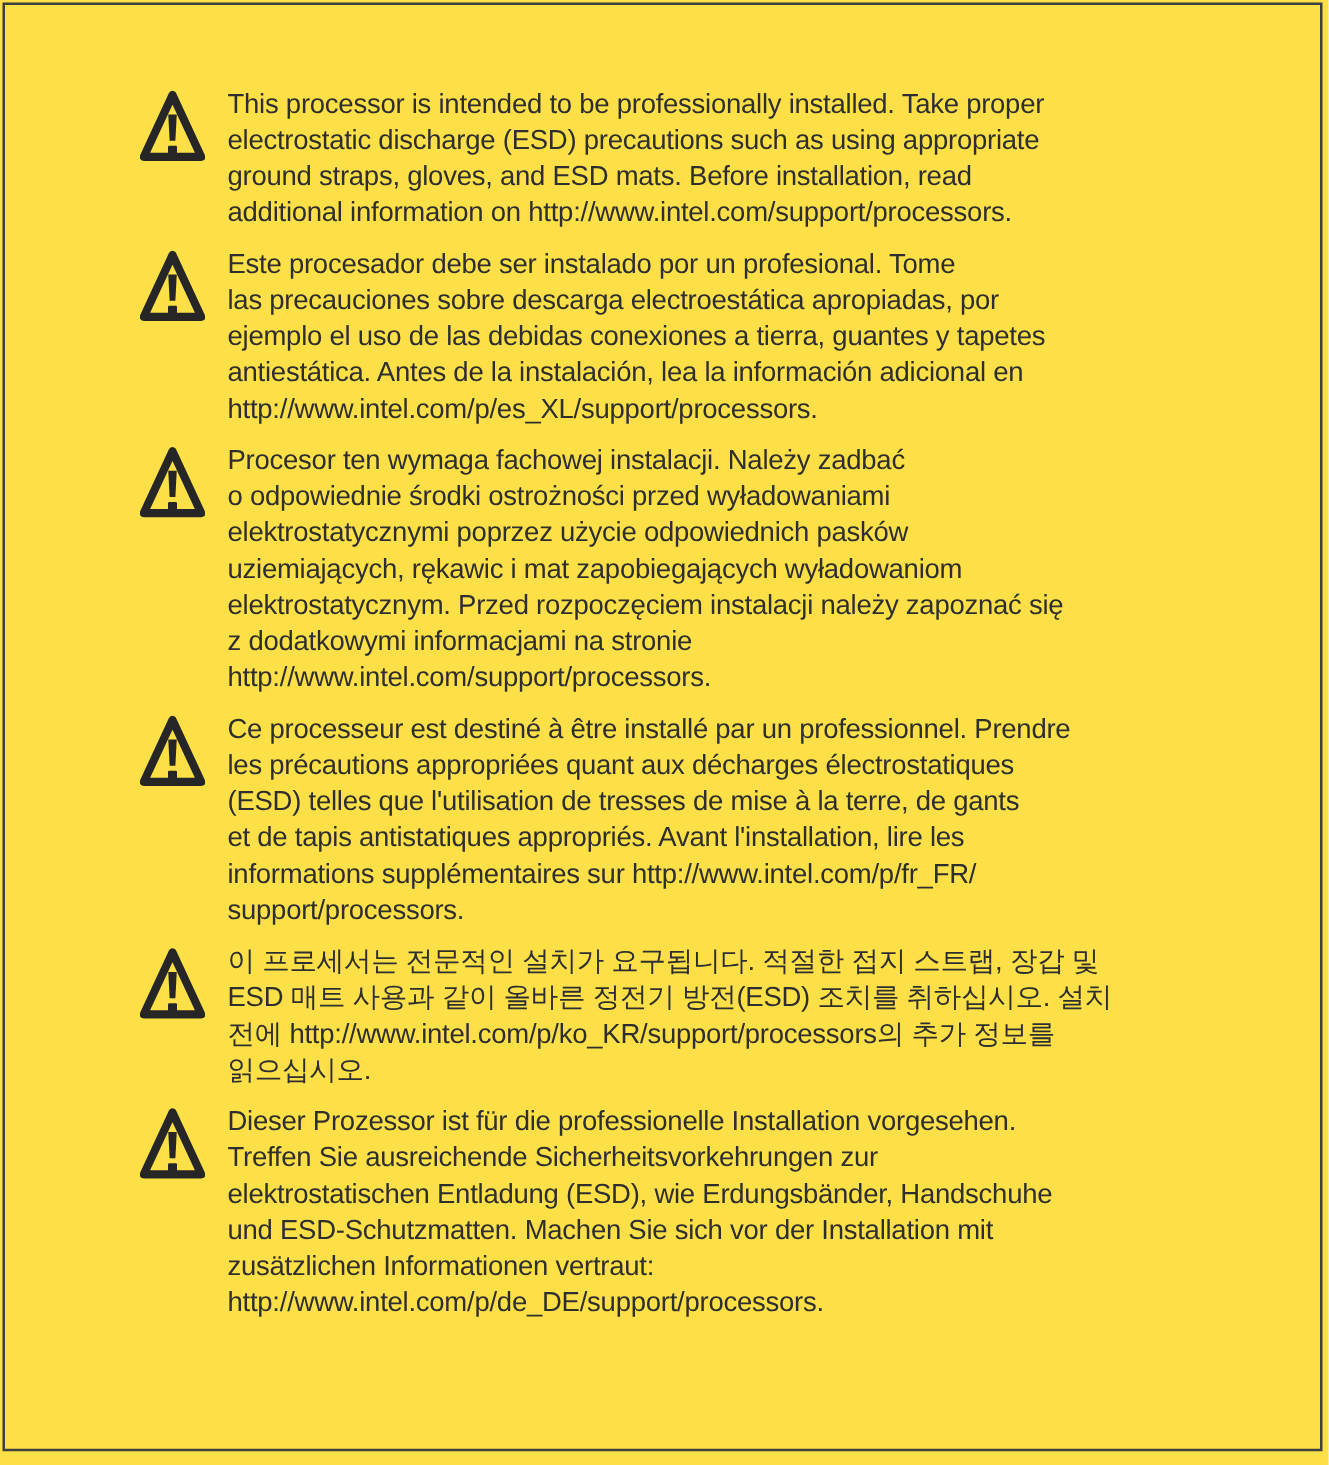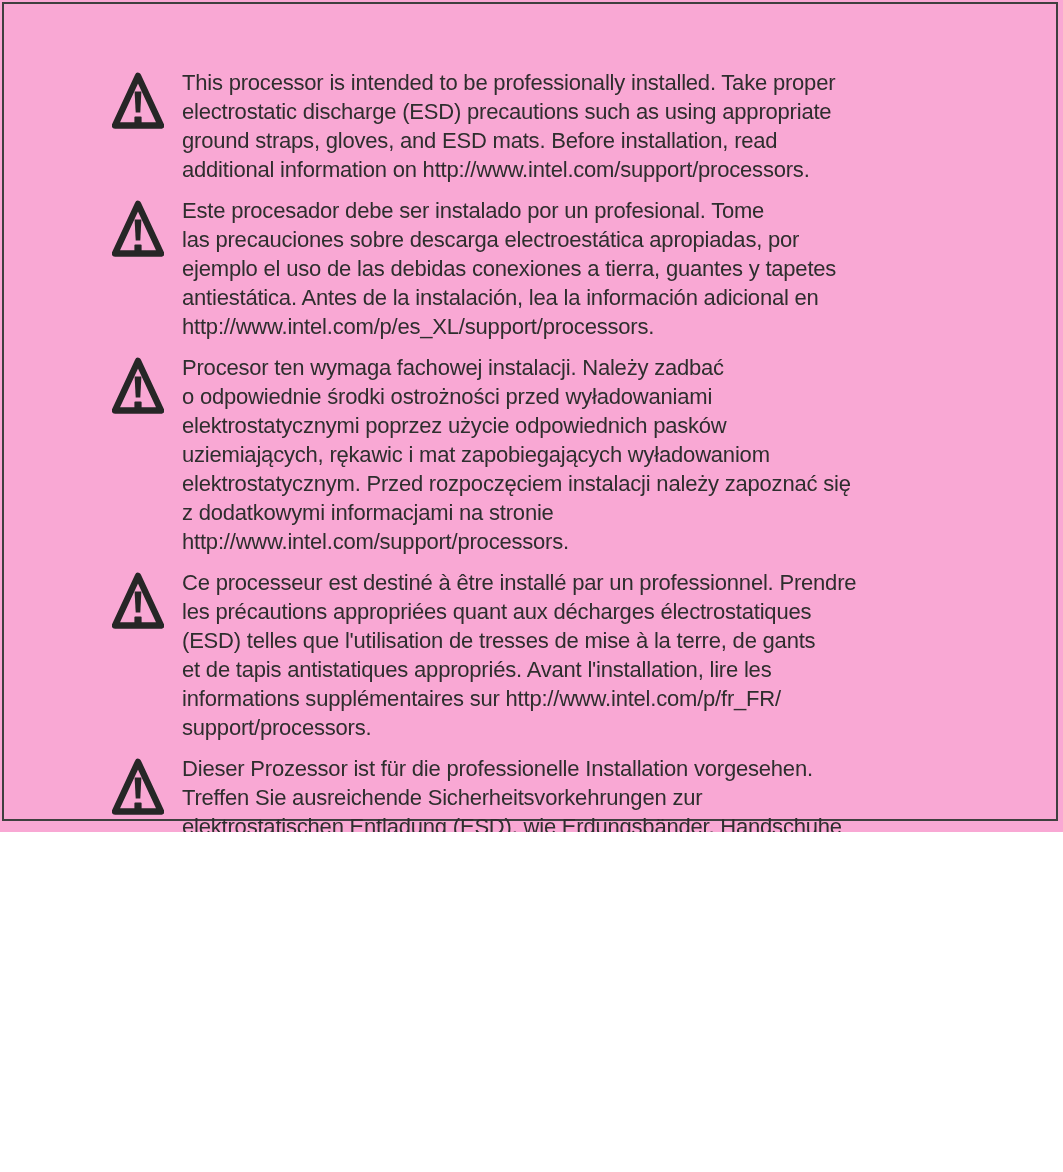--- a/index.html
+++ b/index.html
@@ -3,22 +3,22 @@
 <meta charset="utf-8">
 <style>
   html, body {
     margin: 0;
     padding: 0;
     background: #ffffff;
   }
   .page {
     position: relative;
     width: 1063px;
-    height: 832px;
-    background: #f9a8d4;
+    height: 1172px;
+    background: #fde047;
     font-family: "Liberation Sans", "DejaVu Sans", sans-serif;
     overflow: hidden;
   }
   .page-border {
     position: absolute;
     left: 2px;
     top: 2px;
     right: 5px;
     bottom: 11px;
     border: 2px solid #3f3f3f;
@@ -114,20 +114,33 @@
         </svg>
       </span>
       <p class="warning-text">Ce processeur est destiné à être installé par un professionnel. Prendre
 les précautions appropriées quant aux décharges électrostatiques
 (ESD) telles que l'utilisation de tresses de mise à la terre, de gants
 et de tapis antistatiques appropriés. Avant l'installation, lire les
 informations supplémentaires sur http://www.intel.com/p/fr_FR/
 support/processors.</p>
     </div>
 
+    <div class="warning">
+      <span class="icon-wrap">
+        <svg width="52" height="60" viewBox="0 0 52 60" aria-hidden="true">
+          <path d="M26 5 L49 54.5 L3 54.5 Z" fill="none" stroke="#262626" stroke-width="6.5" stroke-linejoin="round"></path>
+          <path d="M22.6 20.5 L29.4 20.5 L28.3 41.5 L23.7 41.5 Z" fill="#262626"></path>
+          <rect x="22.4" y="45.5" width="7.2" height="7" rx="1" fill="#262626"></rect>
+        </svg>
+      </span>
+      <p class="warning-text">이 프로세서는 전문적인 설치가 요구됩니다. 적절한 접지 스트랩, 장갑 및
+ESD 매트 사용과 같이 올바른 정전기 방전(ESD) 조치를 취하십시오. 설치
+전에 http://www.intel.com/p/ko_KR/support/processors의 추가 정보를
+읽으십시오.</p>
+    </div>
 
     <div class="warning">
       <span class="icon-wrap">
         <svg width="52" height="60" viewBox="0 0 52 60" aria-hidden="true">
           <path d="M26 5 L49 54.5 L3 54.5 Z" fill="none" stroke="#262626" stroke-width="6.5" stroke-linejoin="round"></path>
           <path d="M22.6 20.5 L29.4 20.5 L28.3 41.5 L23.7 41.5 Z" fill="#262626"></path>
           <rect x="22.4" y="45.5" width="7.2" height="7" rx="1" fill="#262626"></rect>
         </svg>
       </span>
       <p class="warning-text">Dieser Prozessor ist für die professionelle Installation vorgesehen.

